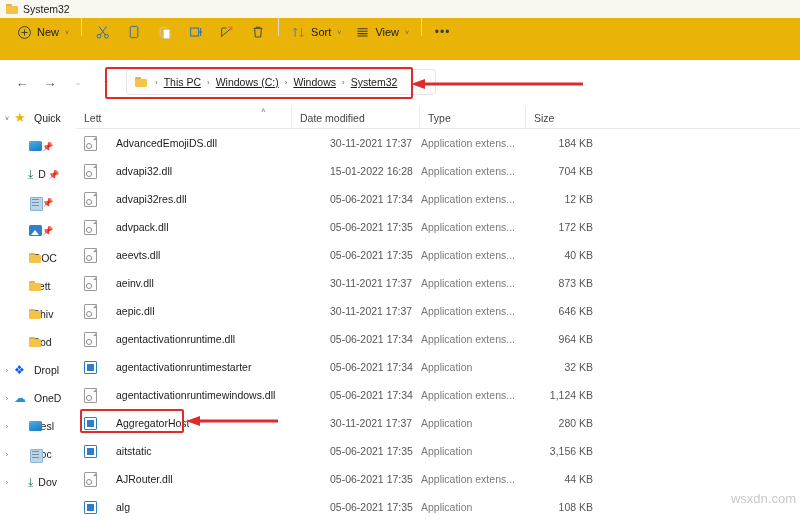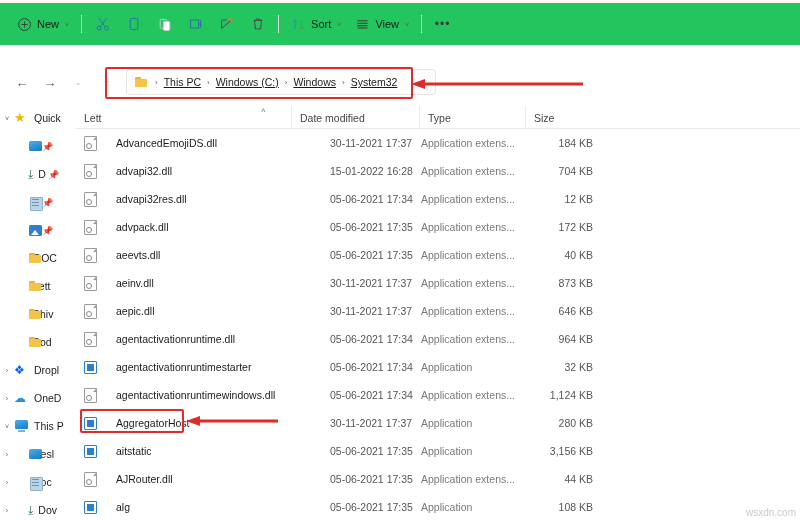--- a/index.html
+++ b/index.html
@@ -33,23 +33,23 @@
     content: ""; position: absolute; left: 0; top: 0;
     width: 6px; height: 2.5px; background: #e8b33c; border-radius: 1px 1px 0 0;
   }
   .tab-folder:after {
     content: ""; position: absolute; left: 0; top: 1.8px;
     width: 12px; height: 8.2px; background: #f3c34a; border-radius: 1px;
   }
 
   
   .cmdbar {
-    position: absolute; left: 0; top: 3px; width: 800px; height: 42px;
-    background: #22c55e;
-    display: flex; align-items: center;
+    position: absolute; left: 0; top: 18px; width: 800px; height: 42px;
+    background: #eab308;
+    display: flex; align-items: flex-start;
     padding-left: 10px;
   }
   .cbtn {
     display: flex; align-items: center; justify-content: center;
     gap: 5px;
     height: 28px; padding: 0 7px;
     border-radius: 4px;
     font-size: 11px; color: #1b1b1b;
     cursor: default;
     flex: none;
@@ -228,22 +228,22 @@
   
   .anno-box {
     position: absolute;
     border: 2px solid #e02b2b;
     border-radius: 2px;
     pointer-events: none;
   }
   .anno-arrow { position: absolute; pointer-events: none; }
 
   .watermark {
-    position: absolute; right: 4px; bottom: 3px;
-    font-size: 10px; color: #c9c9c9;
+    position: absolute; right: 4px; bottom: 15px;
+    font-size: 13px; color: #c9c9c9;
   }
 </style>
 </head>
 <body>
 
 <div id="app">
 
   <div class="titlebar">
     <div class="tab">
       <span class="tab-folder"></span>
@@ -418,27 +418,20 @@
         </span>
       </div>
       <div class="snode">
         <span class="sexp">›</span>
         <span style="display:flex;align-items:center">
           <span class="sicon ic-cloud">☁</span>
           <span class="slabel">OneD</span>
         </span>
       </div>
       <div class="snode">
-        <span class="sexp">˅</span>
-        <span style="display:flex;align-items:center">
-          <span class="sicon ic-pc"></span>
-          <span class="slabel">This P</span>
-        </span>
-      </div>
-      <div class="snode">
         <span class="sexp">›</span>
         <span style="margin-left:14px"><span class="sicon ic-desktop"></span><span class="slabel">Desl</span></span>
       </div>
       <div class="snode">
         <span class="sexp">›</span>
         <span style="margin-left:14px"><span class="sicon ic-docs"></span><span class="slabel">Doc</span></span>
       </div>
       <div class="snode">
         <span class="sexp">›</span>
         <span style="margin-left:14px"><span class="sicon ic-dl">⤓</span><span class="slabel">Dov</span></span>

